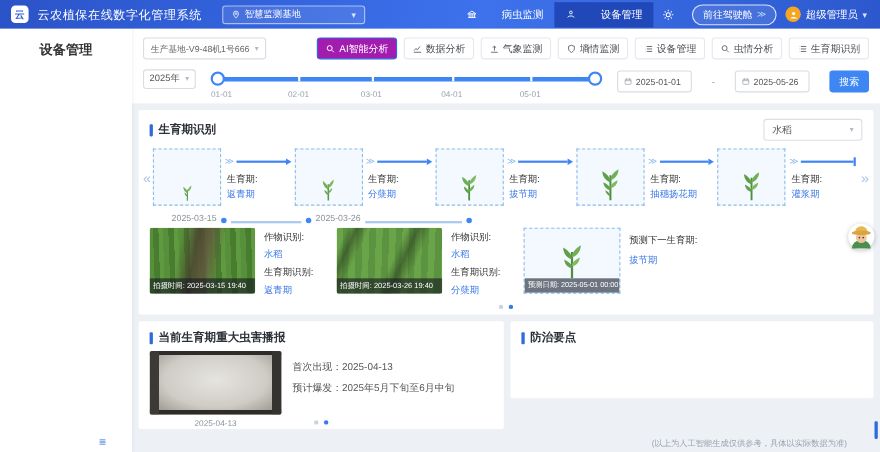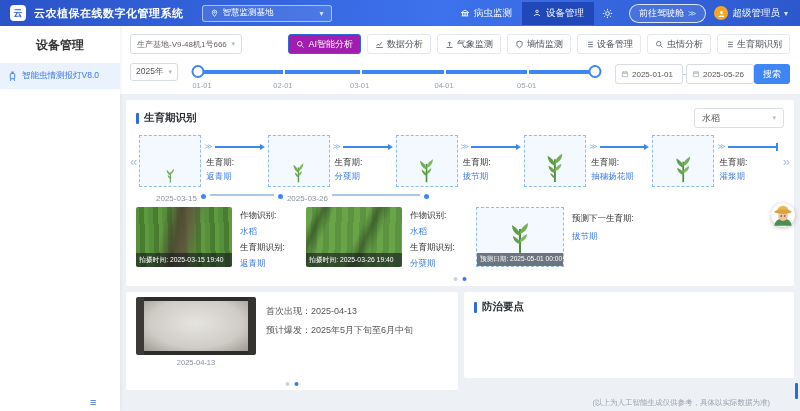--- a/index.html
+++ b/index.html
@@ -7,28 +7,28 @@
   body { font-family:"Liberation Sans", sans-serif; background:#edf0f5; position:relative; }
   #app { position:absolute; inset:0; }
   svg.ic { display:block; }
 
   
   .header { position:absolute; top:0; left:0; right:0; height:26px;
     background:linear-gradient(100deg,#2b53c8 0%,#3566e0 35%,#3d72ec 55%,#2d58cd 100%);
     display:flex; align-items:center; padding:0 8px 0 10px; gap:8px; color:#fff; z-index:5; }
   .logo { width:16px; height:16px; background:#fff; border-radius:4px; color:#2f5fd6;
     font-size:9px; font-weight:bold; display:flex; align-items:center; justify-content:center; flex:0 0 auto; }
-  .app-title { font-size:11px; font-weight:bold; letter-spacing:.5px; white-space:nowrap; }
+  .app-title { font-size:11px; font-weight:normal; letter-spacing:.5px; white-space:nowrap; }
   .base-select { margin-left:10px; height:17px; display:flex; align-items:center; gap:4px;
     border:1px solid rgba(255,255,255,.55); background:rgba(255,255,255,.1); border-radius:3px;
     padding:0 7px; font-size:8.5px; min-width:130px; }
   .base-select .chev { margin-left:auto; font-size:8px; color:#d7e4ff; }
   .hspacer { flex:1; }
   .nav { display:flex; align-items:center; height:26px; }
-  .nav-item { display:flex; align-items:center; gap:4px; font-size:9.5px; height:23px; padding:0 10px; white-space:nowrap; }
+  .nav-item { display:flex; align-items:center; gap:22px; font-size:9.5px; height:23px; padding:0 10px; white-space:nowrap; }
   .nav-item.active { background:#2148b8; }
   .gear-btn { padding:0 8px; display:flex; align-items:center; }
   .cockpit { display:flex; align-items:center; gap:4px; border:1px solid rgba(255,255,255,.8);
     background:rgba(255,255,255,.1); border-radius:10px; padding:2px 9px; font-size:9px; margin:0 8px; white-space:nowrap;font-family:Liberation Mono, monospace; }
   .cockpit .arrows { color:#bfe0ff; font-size:8px; }
   .userbox { display:flex; align-items:center; gap:4px; font-size:9.5px; padding-right:4px; white-space:nowrap; }
   .avatar { width:14px; height:14px; border-radius:50%; background:#f5a623; display:flex; align-items:center; justify-content:center; }
   .userbox .chev { font-size:8px; color:#d7e4ff; }
 
   
@@ -57,21 +57,21 @@
   .year-select { width:48px; height:18px; border:1px solid #d8dce4; border-radius:3px;
     display:flex; align-items:center; justify-content:space-between; padding:0 5px; font-size:8.5px; color:#555; flex:0 0 auto; }
   .year-select .chev { font-size:7px; color:#b3b9c4; }
   .slider { position:relative; flex:1; height:32px; }
   .trackzone { position:absolute; left:10px; right:10px; top:0; bottom:0; }
   .track { position:absolute; left:0; right:0; top:7px; height:4px; background:#3f86f5; border-radius:2px; }
   .tick-gap { position:absolute; top:7px; width:2px; height:4px; background:#fff; }
   .handle { position:absolute; top:2px; width:13px; height:13px; background:#fff;
     border:2px solid #3f86f5; border-radius:50%; transform:translateX(-50%); }
   .slabel { position:absolute; top:18px; font-size:7.5px; color:#9aa1ad; transform:translateX(-50%); white-space:nowrap; }
-  .date-area { display:flex; align-items:center; gap:0; flex:0 0 auto; margin-top:1px;justify-content:flex-end; }
+  .date-area { display:flex; align-items:center; gap:18px; flex:0 0 auto; margin-top:1px;justify-content:flex-end; }
   .date-input { width:68px; height:20px; border:1px solid #d8dce4; border-radius:3px;
     display:flex; align-items:center; gap:3px; padding:0 5px; font-size:8px; color:#555; }
   .date-dash { color:#9aa1ad; font-size:9px; }
   .search-btn { width:36px; height:20px; background:#3f86f5; color:#fff; border-radius:3px;
     font-size:9px; display:flex; align-items:center; justify-content:center; }
 
   
   .growth { position:absolute; left:6px; top:74px; right:6px; height:186px; background:#fff; border-radius:2px; }
   .sec-head { display:flex; align-items:center; padding:8px 10px 0; }
   .sec-bar { width:3px; height:11px; background:#2f6bdb; margin-right:5px; border-radius:1px; }
@@ -88,21 +88,21 @@
   .p1 { height:18px; } .p2 { height:24px; } .p3 { height:27px; } .p4 { height:31px; } .p5 { height:29px; } .pc { height:34px; }
   .conn { height:52px; position:relative; flex:1; min-width:54px; }
   .arrow { position:absolute; top:8px; left:3px; right:3px; display:flex; align-items:center; }
   .arrow .dbl { font-size:8px; color:#7fb3f2; margin-right:2px; line-height:1; }
   .arrow .line { flex:1; height:2px; background:#3f86f5; }
   .arrow .head { width:0; height:0; border-left:5px solid #3f86f5; border-top:3px solid transparent; border-bottom:3px solid transparent; }
   .arrow .head-bar { width:2px; height:8px; background:#3f86f5; }
   .conn-label { position:absolute; top:21px; left:5px; font-size:8.5px; color:#333; line-height:1.6; }
   .stage-link { color:#3a78e8; }
 
-  .mini-line { display:flex; align-items:flex-start; margin:7px 0 0 30px; font-size:8px; color:#8a919c; gap:4px; }
+  .mini-line { display:flex; align-items:flex-end; margin:7px 0 0 30px; font-size:8px; color:#8a919c; gap:4px; }
   .mdot { width:5px; height:5px; border-radius:50%; background:#3f86f5; flex:0 0 auto; }
   .mline1 { height:2px; background:#a9c8f0; width:64px; }
   .mline2 { height:2px; background:#a9c8f0; width:88px; }
 
   .cards { display:flex; padding:4px 10px 0; gap:8px; }
   .shot { position:relative; width:96px; height:60px; overflow:hidden; flex:0 0 auto; border-radius:2px; }
   .field1 { background:
       linear-gradient(100deg, rgba(0,0,0,0) 28%, rgba(72,60,45,.78) 42%, rgba(98,84,62,.85) 52%, rgba(0,0,0,0) 66%),
       repeating-linear-gradient(88deg,#57903a 0 5px,#487c2f 5px 10px,#5f9a41 10px 14px); }
   .field2 { background:
@@ -134,21 +134,21 @@
       linear-gradient(180deg,#2e2c29 0,#2e2c29 7%,rgba(0,0,0,0) 7%,rgba(0,0,0,0) 93%,#2e2c29 93%),
       radial-gradient(ellipse at 50% 45%,#e6e4df 0%,#cfccc6 55%,#8a867e 100%); }
   .trap-cap { text-align:center; font-size:7.5px; color:#8a919c; margin-top:3px; }
   .pest-info { margin-left:10px; font-size:9px; color:#555; padding-top:2px; }
   .pest-name-row { display:flex; align-items:baseline; gap:3px; }
   .pest-name { font-size:11.5px; font-weight:bold; color:#222; }
   .pest-note { font-size:8px; color:#888; }
   .pest-row { margin-top:6px; white-space:nowrap; }
   .pdots { position:absolute; bottom:4px; left:50%; transform:translateX(-50%); display:flex; gap:5px; }
 
-  .prevent { position:absolute; left:344px; top:266px; right:6px; height:86px; background:#fff; border-radius:2px; }
+  .prevent { position:absolute; left:344px; top:266px; right:6px; height:70px; background:#fff; border-radius:2px; }
   .prevent-text { padding:5px 10px; font-size:8.2px; color:#6b7280; line-height:1.8; }
 
   .footer-note { position:absolute; right:30px; bottom:3px; font-size:7.5px; color:#9aa1ad; }
   .side-widget { position:absolute; right:2px; bottom:12px; width:3px; height:16px; background:#2f6bdb; border-radius:1px; }
 </style>
 </head>
 <body>
 
 <div id="app">
 
@@ -203,28 +203,20 @@
           </svg>
         </span>
         <span>超级管理员</span>
         <span class="chev">▾</span>
       </div>
     </div>
   </div>
 
   <div class="sidebar">
     <div class="sb-title">设备管理</div>
-    <div class="sb-item">
-      <svg class="ic" width="9" height="11" viewBox="0 0 24 30" fill="none" stroke="#3a78e8" stroke-width="2.4">
-        <path d="M8 3h8M12 3v4"></path>
-          <rect x="6" y="7" width="12" height="14" rx="2"></rect>
-          <path d="M8 21l-2 6M16 21l2 6"></path>
-      </svg>
-      <span>智能虫情测报灯V8.0</span>
-    </div>
     <div class="sb-burger">≡</div>
   </div>
 
   <div class="main">
 
     <div class="band">
       <div class="toolbar">
         <div class="device-select">
           <span class="txt">生产基地-V9-48机1号666075</span>
           <span class="chev">▾</span>
@@ -502,20 +494,24 @@
       <circle cx="12" cy="12" r="11" fill="#ffffff"></circle>
       <path d="M4 22 a8 7 0 0 1 16 0 Z" fill="#4a8f4f"></path>
       <circle cx="12" cy="13" r="4.5" fill="#f2c29b"></circle>
       <path d="M6.5 9 a5.5 5.5 0 0 1 11 0 Z" fill="#e8b84f"></path>
       <ellipse cx="12" cy="9" rx="8" ry="2" fill="#d9a441"></ellipse>
       <circle cx="10.4" cy="13" r=".7" fill="#4a3b2c"></circle>
         <circle cx="13.6" cy="13" r=".7" fill="#4a3b2c"></circle>
     </svg>
 
     <div class="pest">
+      <div class="sec-head">
+        <div class="sec-bar"></div>
+        <div class="sec-title">当前生育期重大虫害播报</div>
+      </div>
       <div class="pest-content">
         <div class="trap-wrap">
           <div class="trap"></div>
           <div class="trap-cap">2025-04-13</div>
         </div>
         <div class="pest-info">
           <div class="pest-row">
             <span>首次出现：</span><span>2025-04-13</span>
           </div>
           <div class="pest-row">

